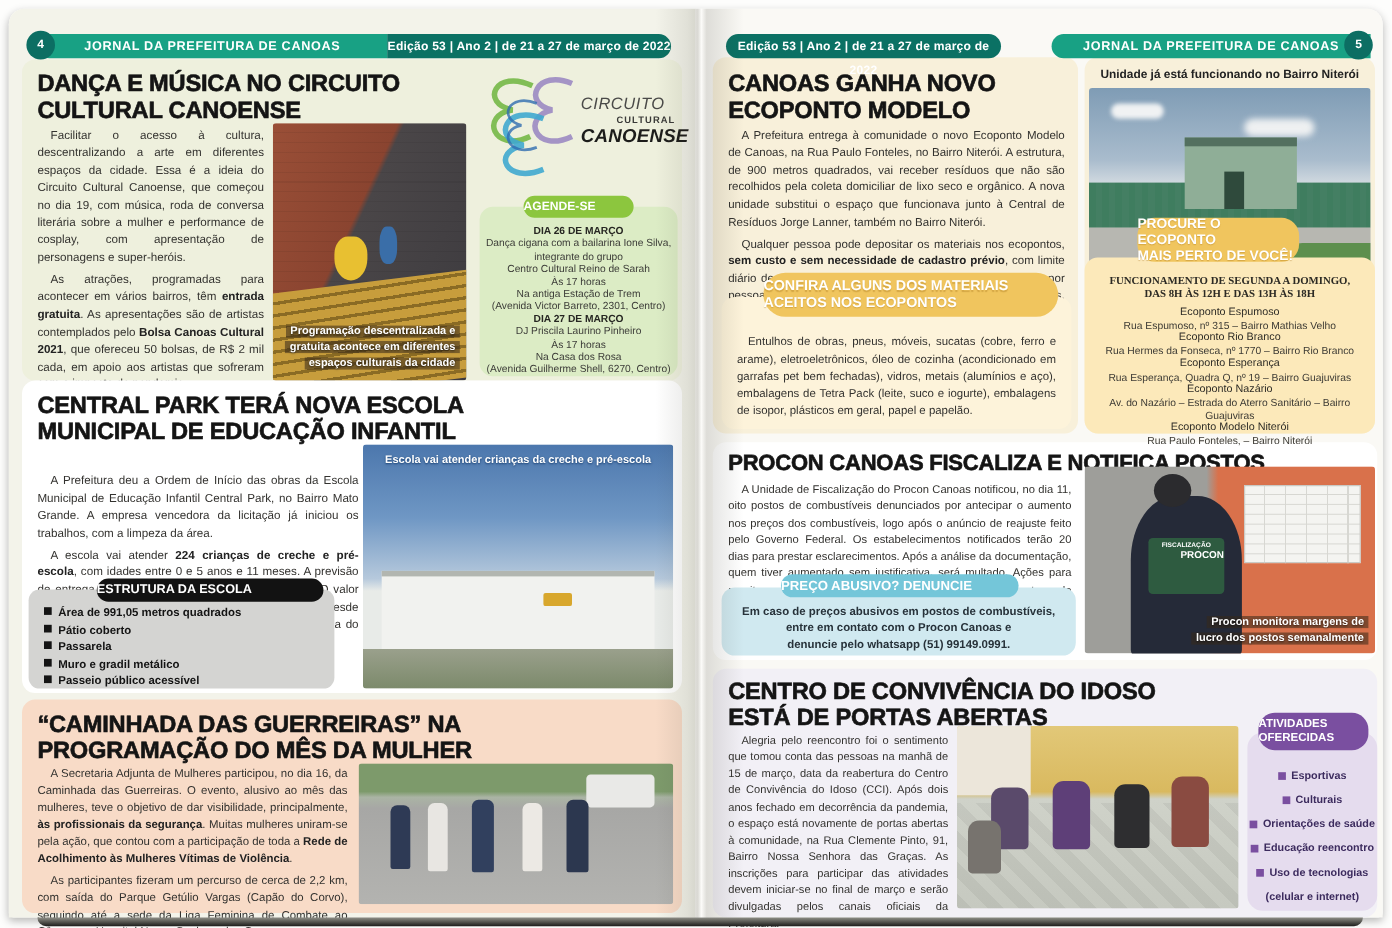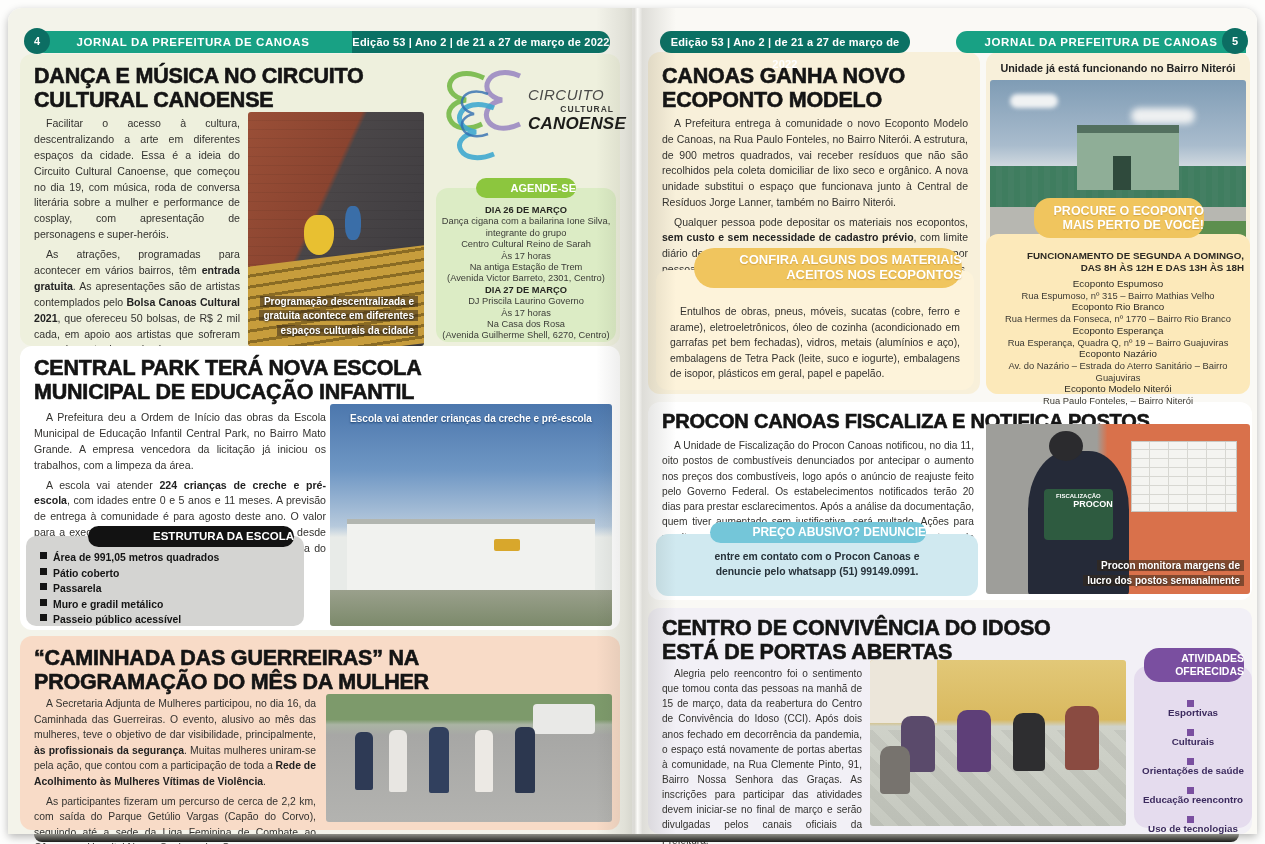--- a/index.html
+++ b/index.html
@@ -24,47 +24,47 @@
   .bodytxt p { margin-bottom:4px; text-indent:12px; }
   .bodytxt b { color:#222; }
 
   
   .photo { position:absolute; border-radius:3px; overflow:hidden; }
   .caption-overlay { position:absolute; font-size:10px; font-weight:bold; color:#fff; line-height:1.45;
                      text-shadow:0 1px 2px rgba(0,0,0,.6); }
   .caption-overlay span { background:rgba(55,40,25,.55); padding:0 4px; box-decoration-break:clone; -webkit-box-decoration-break:clone; }
 
   
-  .pill { position:absolute; color:#fff; font-weight:bold; text-align:right; z-index:5; }
+  .pill { position:absolute; color:#fff; font-weight:bold; text-align:left; z-index:5; }
 
   
   .agende-panel { position:absolute; background:#dcecc5; border-radius:12px; z-index:2; }
   .agende-line { font-size:9.3px; line-height:11.4px; text-align:center; color:#3c3c38; }
   .agende-line.b { font-weight:bold; color:#262622; }
 
   
   .grey-box { position:absolute; background:#d4d4d2; border-radius:10px; padding:16px 14px 8px 14px; }
   .li-row { display:flex; margin-bottom:4.6px; }
   .sq { width:7px; height:7px; background:#141414; margin-right:6px; flex:0 0 auto; }
   .li-row .t { font-size:10.4px; font-weight:bold; color:#141414; }
 
   
   .panel { position:absolute; border-radius:12px; }
   .gold-badge { background:#f0c55e; border-radius:20px; color:#fff; font-weight:bold; line-height:1.15;
                 display:flex; flex-direction:column; justify-content:center; text-shadow:0 1px 1px rgba(160,110,20,.35); }
-  .center-lines { text-align:right; }
+  .center-lines { text-align:center;font-family:Liberation Serif, serif; }
 
   .eco-name { font-size:9.8px; font-weight:normal; color:#2e2c26; line-height:11.8px; text-align:center; }
   .eco-addr { font-size:9.4px; color:#3c3a34; line-height:11.6px; text-align:center; }
 
   .blue-box { background:#d0e9f0; border-radius:12px; }
   .blue-box div { font-size:10.4px; font-weight:bold; color:#27323a; line-height:1.45; text-align:center; }
 
   .purple-box { background:#e5dcee; border-radius:14px; }
-  .act-row { display:flex; align-items:center; justify-content:center; margin-bottom:11px;flex-direction:column; }
+  .act-row { display:flex; align-items:center; justify-content:center; margin-bottom:11px; }
   .act-sq { width:7px; height:7px; background:#7a4fa0; margin-right:5px; flex:0 0 auto; }
   .act-t { font-size:9.8px; font-weight:bold; color:#3c2b5e; }
 
   .fold { position:absolute; left:588px; top:0; width:80px; height:826px; pointer-events:none; z-index:40;
           background:linear-gradient(90deg, rgba(0,0,0,0) 0%, rgba(60,60,50,.10) 36%, rgba(60,60,50,.17) 48%,
                      rgba(255,255,255,.38) 52%, rgba(60,60,50,.15) 58%, rgba(0,0,0,0) 100%); }
   .bottom-edge { position:absolute; left:34px; top:834px; width:1205px; height:8px; z-index:2;
                  background:linear-gradient(180deg,#909088,#1d1d1b); border-radius:0 0 10px 10px; }
 
   
@@ -126,35 +126,35 @@
 
   <div class="agende-panel" style="left:428px; top:180px; width:180px; height:154px; padding-top:17px;">
     <div class="agende-line b">DIA 26 DE MARÇO</div>
     <div class="agende-line">Dança cigana com a bailarina Ione Silva,</div>
     <div class="agende-line">integrante do grupo</div>
     <div class="agende-line">Centro Cultural Reino de Sarah</div>
     <div class="agende-line">Às 17 horas</div>
     <div class="agende-line">Na antiga Estação de Trem</div>
     <div class="agende-line">(Avenida Victor Barreto, 2301, Centro)</div>
     <div class="agende-line b">DIA 27 DE MARÇO</div>
-    <div class="agende-line">DJ Priscila Laurino Governo</div>
+    <div class="agende-line">DJ Priscila Laurino Pinheiro</div>
     <div class="agende-line">Às 17 horas</div>
     <div class="agende-line">Na Casa dos Rosa</div>
     <div class="agende-line">(Avenida Guilherme Shell, 6270, Centro)</div>
   </div>
   <div class="pill" style="left:468px; top:170px; width:100px; height:20px; background:#8cc63e; border-radius:10px; font-size:11px; line-height:20px;">AGENDE-SE</div>
 
   <div class="panel" style="left:12px; top:338px; width:600px; height:284px; background:#ffffff;"></div>
 
   <div class="headline" style="left:26px; top:348px; width:460px;">
     <div>CENTRAL PARK TERÁ NOVA ESCOLA</div>
     <div>MUNICIPAL DE EDUCAÇÃO INFANTIL</div>
   </div>
 
-  <div class="bodytxt" style="left:26px; top:402px; width:292px;">
+  <div class="bodytxt" style="left:26px; top:422px; width:292px;">
     <p>A Prefeitura deu a Ordem de Início das obras da Escola Municipal de Educação Infantil Central Park, no Bairro Mato Grande. A empresa vencedora da licitação já iniciou os trabalhos, com a limpeza da área.</p>
     <p><span>A escola vai atender </span><b>224 crianças de creche e pré-escola</b><span>, com idades entre 0 e 5 anos e 11 meses. A previsão de entrega à comunidade é para agosto deste ano.  O valor para a execução das obras, que estavam paralisadas desde abril de 2020, é de R$ 1,6 milhão, custeados com verba do programa ProInfância, do Governo Federal.</span></p>
   </div>
 
   <div class="grey-box" style="left:18px; top:528px; width:278px; height:90px;">
     <div class="li-row">
         <span class="sq"></span>
         <span class="t">Área de 991,05 metros quadrados</span>
       </div>
     <div class="li-row">
@@ -235,21 +235,21 @@
     <div class="ph" style="inset:0; background:linear-gradient(180deg,#7f9cb5 0%,#a9bccd 38%,#d6dde2 52%,#c4c6c0 60%);"></div>
     <div class="ph" style="left:8%; top:8%; width:48px; height:14px; background:#f0f2f3; border-radius:10px; filter:blur(2px);"></div>
     <div class="ph" style="left:55%; top:16%; width:64px; height:16px; background:#eef0f1; border-radius:12px; filter:blur(3px);"></div>
     <div class="ph" style="left:0; top:50%; width:100%; height:24%; background:repeating-linear-gradient(90deg,#3f7d5f 0 6px,#447f63 6px 12px);"></div>
     <div class="ph" style="left:34%; top:26%; width:40%; height:38%; background:#8fae97; border-top:8px solid #53705f;"></div>
     <div class="ph" style="left:48%; top:44%; width:18px; height:20%; background:#2f4a3c;"></div>
     <div class="ph" style="left:0; bottom:0; width:100%; height:26%; background:#b7b7b1;"></div>
     <div class="ph" style="right:0; bottom:0; width:36%; height:18%; background:#5d8f4e; border-radius:30px 0 0 0;"></div>
   </div>
 
-  <div class="pill gold-badge" style="left:1026px; top:190px; width:170px; height:40px; font-size:12.5px; border-radius:16px;">
+  <div class="pill gold-badge" style="left:1026px; top:190px; width:147px; height:40px; font-size:12.5px; border-radius:16px;">
     <div>PROCURE O ECOPONTO</div>
     <div>MAIS PERTO DE VOCÊ!</div>
   </div>
 
   <div class="panel" style="left:978px; top:226px; width:264px; height:160px; background:#fce9ba; z-index:1;">
     <div class="center-lines" style="position:absolute; left:6px; right:6px; top:16px;">
       <div style="font-size:9.8px; font-weight:bold; color:#2c2a24; line-height:12px;">FUNCIONAMENTO DE SEGUNDA A DOMINGO,</div>
       <div style="font-size:9.8px; font-weight:bold; color:#2c2a24; line-height:12px;">DAS 8H ÀS 12H E DAS 13H ÀS 18H</div>
     </div>
     <div style="position:absolute; left:4px; right:4px; top:44px;">
@@ -268,20 +268,21 @@
 
   <div class="panel" style="left:640px; top:394px; width:604px; height:198px; background:#ffffff;"></div>
 
   <div class="headline" style="left:654px; top:402px; width:580px; font-size:20px;">PROCON CANOAS FISCALIZA E NOTIFICA POSTOS</div>
 
   <div class="bodytxt" style="left:654px; top:430px; width:312px; font-size:10.2px;">
     <p>A Unidade de Fiscalização do Procon Canoas notificou, no dia 11, oito postos de combustíveis denunciados por antecipar o aumento nos preços dos combustíveis, logo após o anúncio de reajuste feito pelo Governo Federal. Os estabelecimentos notificados terão 20 dias para prestar esclarecimentos. Após a análise da documentação, quem tiver aumentado sem justificativa, será multado. Ações para monitorar margens de lucro são realizadas, semanalmente, pelo Procon Canoas.</p>
   </div>
 
   <div class="panel blue-box" style="left:648px; top:526px; width:322px; height:62px; padding-top:15px;">
+    <div>Em caso de preços abusivos em postos de combustíveis,</div>
     <div>entre em contato com o Procon Canoas e</div>
     <div>denuncie pelo whatsapp (51) 99149.0991.</div>
   </div>
   <div class="pill" style="left:702px; top:514px; width:216px; height:21px; background:#74c6d9; border-radius:11px; font-size:12px; line-height:21px;">PREÇO ABUSIVO? DENUNCIE</div>
 
   <div class="photo" style="left:978px; top:416px; width:264px; height:170px;">
     <div class="ph" style="inset:0; background:linear-gradient(90deg,#9e9e9a 0%,#9e9e9a 42%,#d9714b 46%,#d9714b 100%);"></div>
     <div class="ph" style="right:5%; top:10%; width:40%; height:42%; background:#f4f4f1; box-shadow:inset 0 0 0 1px #c9c9c4; background-image:repeating-linear-gradient(0deg,transparent 0 8px,#d7d7d2 8px 9px), repeating-linear-gradient(90deg,transparent 0 18px,#d7d7d2 18px 19px);"></div>
     <div class="ph" style="left:16%; top:16%; width:38%; height:86%; background:#252a38; border-radius:40% 40% 6px 6px;"></div>
     <div class="ph" style="left:24%; top:4%; width:34px; height:30px; background:#2b2b2e; border-radius:50%;"></div>

